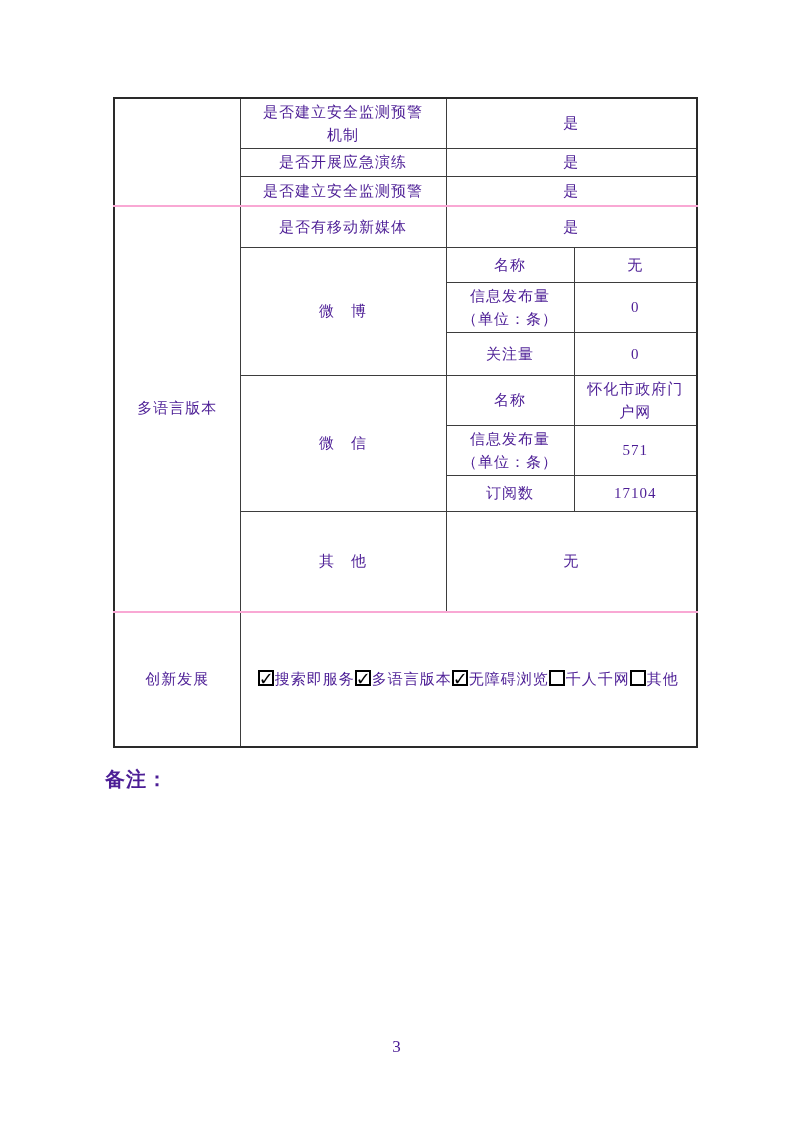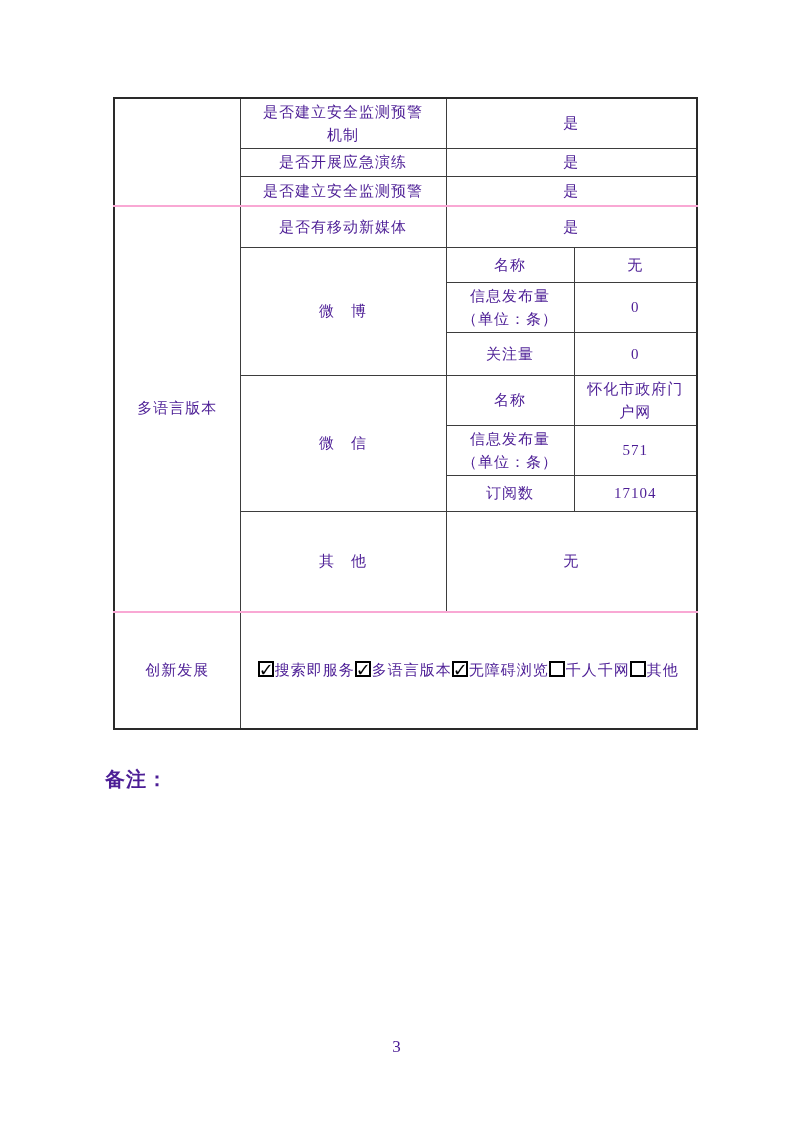--- a/index.html
+++ b/index.html
@@ -39,21 +39,21 @@
   tr.r2  { height: 28px; }
   tr.r3  { height: 29px; }
   tr.r4  { height: 42px; }
   tr.r5  { height: 35px; }
   tr.r6  { height: 48px; }
   tr.r7  { height: 43px; }
   tr.r8  { height: 46px; }
   tr.r9  { height: 43px; }
   tr.r10 { height: 36px; }
   tr.r11 { height: 100px; }
-  tr.r12 { height: 117px; margin-left: 36px; }
+  tr.r12 { height: 135px; margin-left: 36px; }
 
   .innovation-cell { font-size: 16px; letter-spacing: 0; padding: 2px 8px; }
   .cb-item { white-space: nowrap; }
   .cb {
     display: inline-block;
     width: 12px;
     height: 12px;
     border: 2px solid #000;
     background: #fff;
     position: relative;

